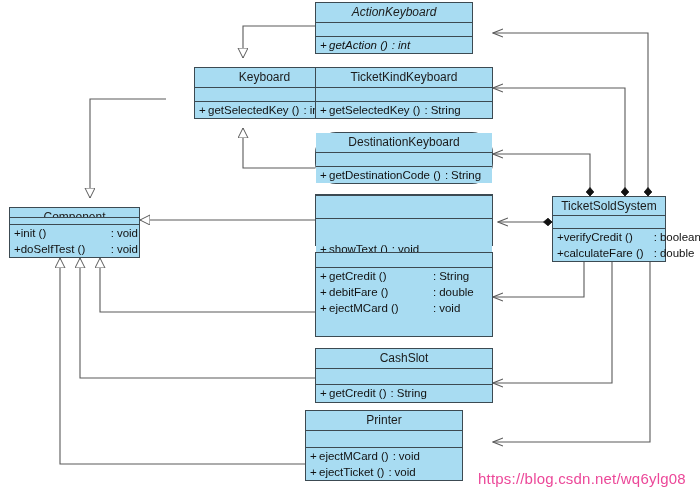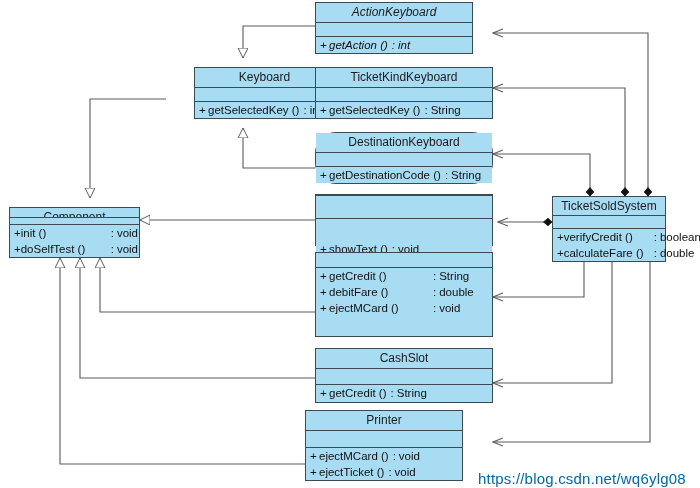--- a/index.html
+++ b/index.html
@@ -62,21 +62,21 @@
   }
   .op .vis{width:9px;display:inline-block;}
   .op .sig{display:inline-block;}
   .op .colon{display:inline-block;padding:0 3px 0 4px;}
   .op .rtype{display:inline-block;}
   .op.pad-sig2 .sig{min-width:86px;}
   .op.pad-sig3 .sig{min-width:100px;}
   .watermark{
     position:absolute;
     font-size:15px;
-    color:#0369a1;
+    color:#ec4899;
     white-space:nowrap;
     letter-spacing:0.2px;
     font-family:"Liberation Sans", sans-serif;
   }
 </style>
 </head>
 <body>
 
 <div id="canvas">
 

